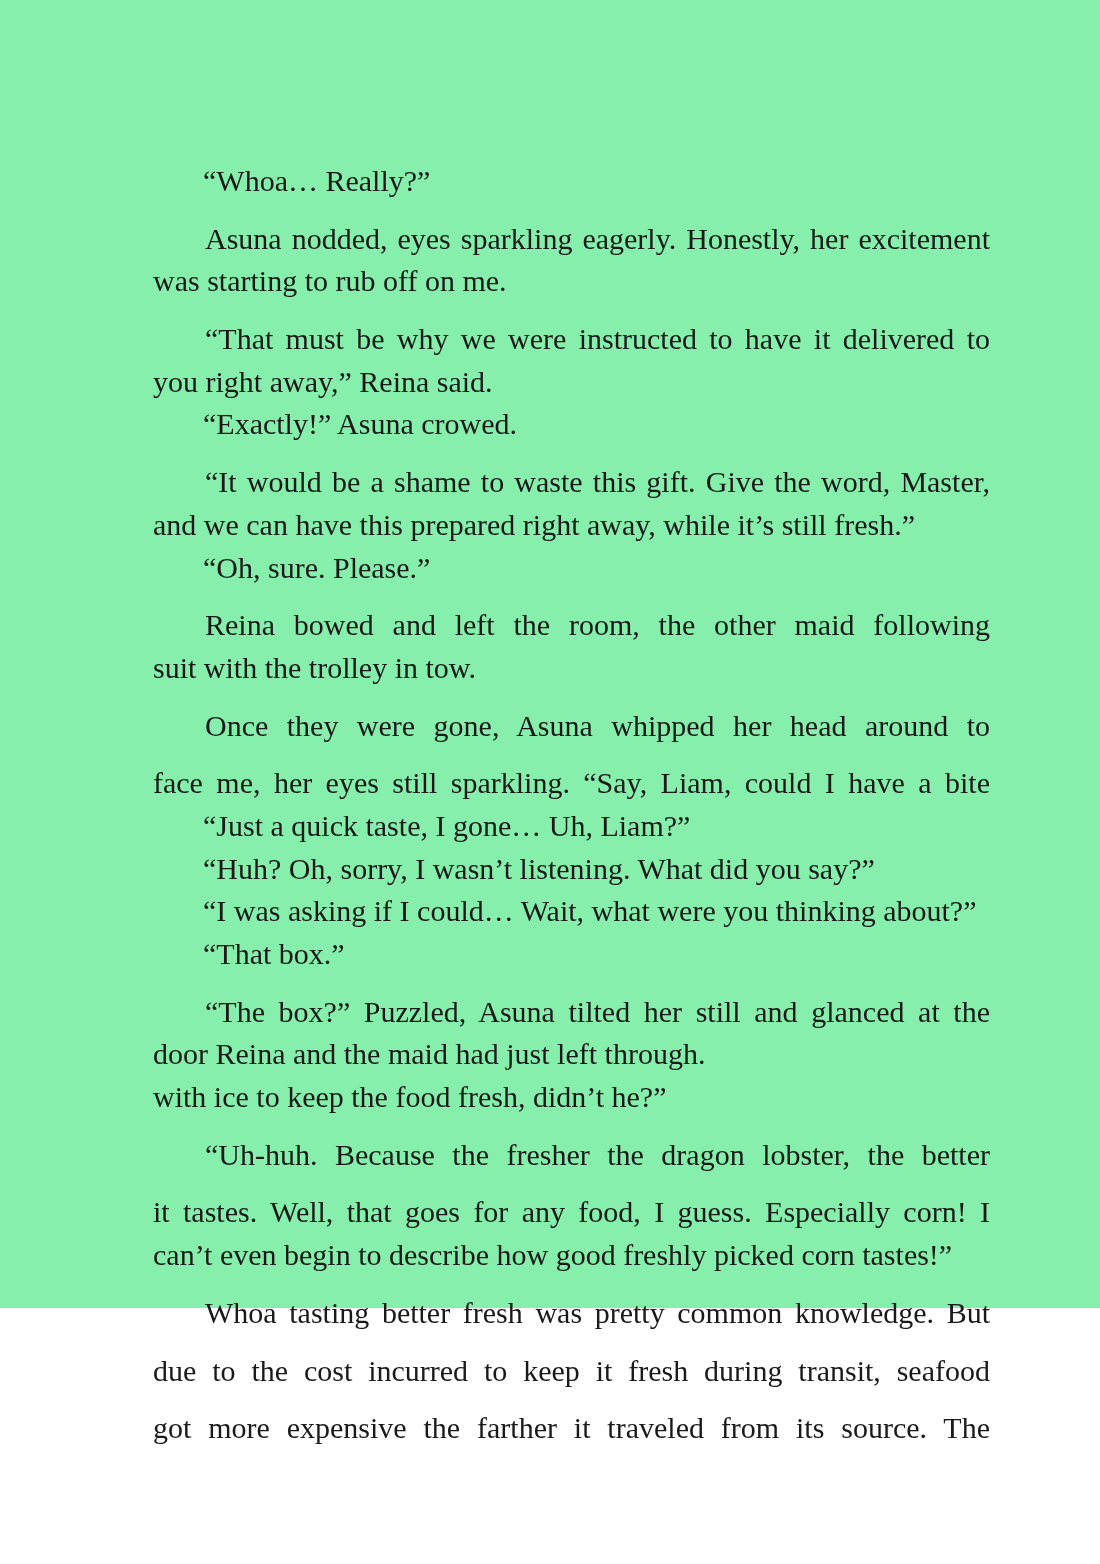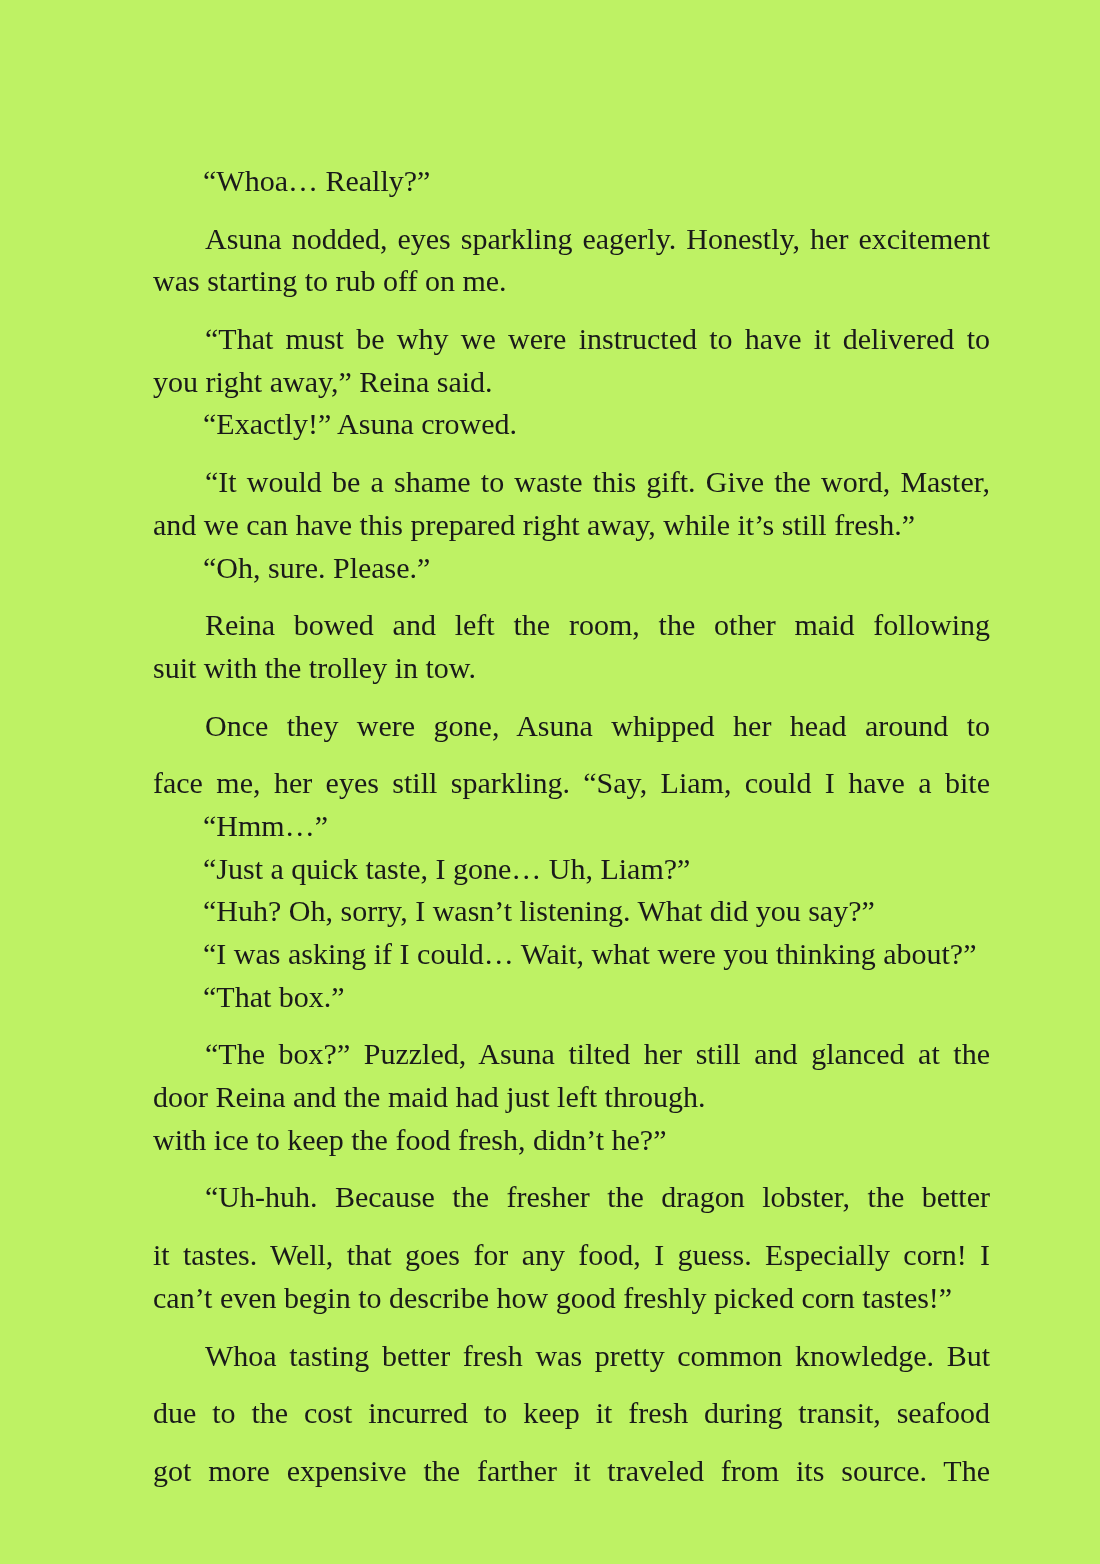--- a/index.html
+++ b/index.html
@@ -11,22 +11,22 @@
       width: 1100px;
       height: 1564px;
       position: relative;
       overflow: hidden;
     }
     .page {
       position: absolute;
       left: 0;
       top: 0;
       width: 1100px;
-      height: 1564px;
-      background: #bef264;
+      height: 1308px;
+      background: #86efac;
     }
     .text-block {
       position: absolute;
       left: 153px;
       top: 160px;
       width: 837px;
       font-family: "Liberation Serif", "DejaVu Serif", serif;
       font-size: 30px;
       color: #1a1a1a;
       line-height: 42.7px;
@@ -59,21 +59,20 @@
     <span class="line indent justify">“That must be why we were instructed to have it delivered to</span>
     <span class="line">you right away,” Reina said.</span>
     <span class="line indent">“Exactly!” Asuna crowed.</span>
     <span class="line indent justify">“It would be a shame to waste this gift. Give the word, Master,</span>
     <span class="line">and we can have this prepared right away, while it’s still fresh.”</span>
     <span class="line indent">“Oh, sure. Please.”</span>
     <span class="line indent justify">Reina bowed and left the room, the other maid following</span>
     <span class="line">suit with the trolley in tow.</span>
     <span class="line indent justify">Once they were gone, Asuna whipped her head around to</span>
     <span class="line justify">face me, her eyes still sparkling. “Say, Liam, could I have a bite</span>
-    <span class="line indent">“Hmm…”</span>
     <span class="line indent">“Just a quick taste, I gone… Uh, Liam?”</span>
     <span class="line indent">“Huh? Oh, sorry, I wasn’t listening. What did you say?”</span>
     <span class="line indent">“I was asking if I could… Wait, what were you thinking about?”</span>
     <span class="line indent">“That box.”</span>
     <span class="line indent justify">“The box?” Puzzled, Asuna tilted her still and glanced at the</span>
     <span class="line">door Reina and the maid had just left through.</span>
     <span class="line">with ice to keep the food fresh, didn’t he?”</span>
     <span class="line indent justify">“Uh-huh. Because the fresher the dragon lobster, the better</span>
     <span class="line justify">it tastes. Well, that goes for any food, I guess. Especially corn! I</span>
     <span class="line">can’t even begin to describe how good freshly picked corn tastes!”</span>

